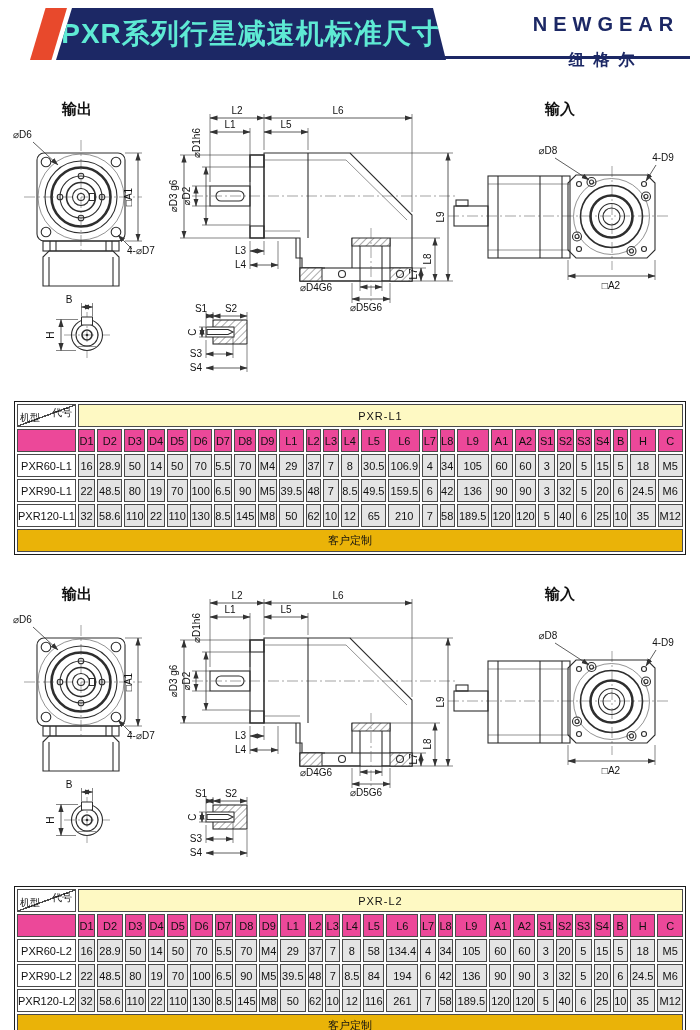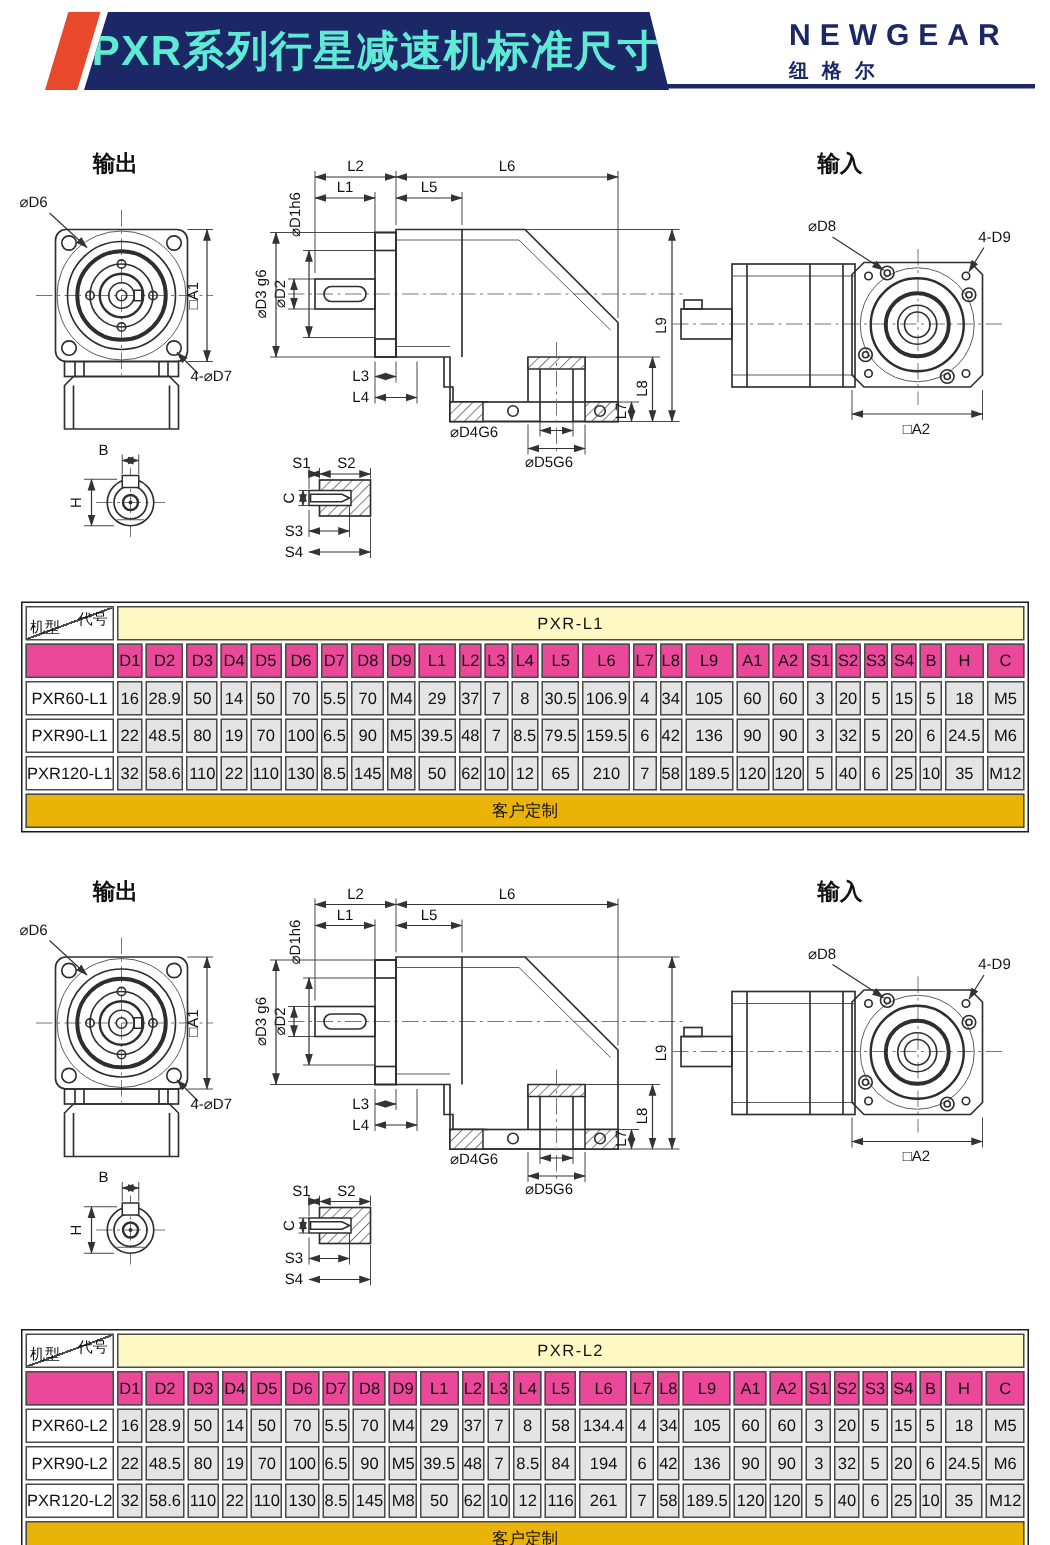--- a/index.html
+++ b/index.html
@@ -6,23 +6,23 @@
   body{width:700px;height:1030px;font-family:"Liberation Sans",sans-serif;overflow:hidden;}
   .page{position:relative;width:700px;height:1030px;background:#fff;}
 
   
   .page-header{position:relative;height:70px;}
   .banner-red{position:absolute;left:30px;top:8px;width:37px;height:52px;background:#e8492c;
     clip-path:polygon(42% 0,100% 0,58% 100%,0 100%);}
   .banner{position:absolute;left:56px;top:8px;width:390px;height:52px;background:#1c2865;
     clip-path:polygon(16px 0,calc(100% - 13px) 0,100% 100%,0 100%);display:flex;align-items:center;justify-content:center;}
   .banner h1{margin:0;color:#5eead4;font-size:28px;font-weight:bold;letter-spacing:1px;white-space:nowrap;}
-  .brand{position:absolute;right:14px;top:13px;width:160px;color:#1c2865;}
+  .brand{position:absolute;right:14px;top:13px;width:160px;text-align:center;color:#1c2865;}
   .brand-en{font-size:20px;font-weight:bold;letter-spacing:6px;white-space:nowrap;}
-  .brand-cn{font-size:13px;font-weight:bold;letter-spacing:9px;margin-top:2px;}
+  .brand-cn{font-size:16px;font-weight:bold;letter-spacing:9px;margin-top:14px;}
   .brand-rule{position:absolute;left:443px;top:56px;width:247px;height:3px;background:#1c2865;}
 
   
   .drawing-slot{display:block;margin-top:18px;height:305px;}
   .drawing-slot svg{display:block;}
   .ln{fill:none;stroke:#2e2e2e;stroke-width:1.1;}
   .ln2{fill:none;stroke:#2e2e2e;stroke-width:2.6;}
   .med{fill:none;stroke:#2e2e2e;stroke-width:1.6;}
   .thin{fill:none;stroke:#4a4a4a;stroke-width:0.6;}
   .cl{fill:none;stroke:#666;stroke-width:0.6;stroke-dasharray:11 3 2 3;}
@@ -371,21 +371,21 @@
             <td>19</td>
             <td>70</td>
             <td>100</td>
             <td>6.5</td>
             <td>90</td>
             <td>M5</td>
             <td>39.5</td>
             <td>48</td>
             <td>7</td>
             <td>8.5</td>
-            <td>79.5</td>
+            <td>49.5</td>
             <td>159.5</td>
             <td>6</td>
             <td>42</td>
             <td>136</td>
             <td>90</td>
             <td>90</td>
             <td>3</td>
             <td>32</td>
             <td>5</td>
             <td>20</td>

